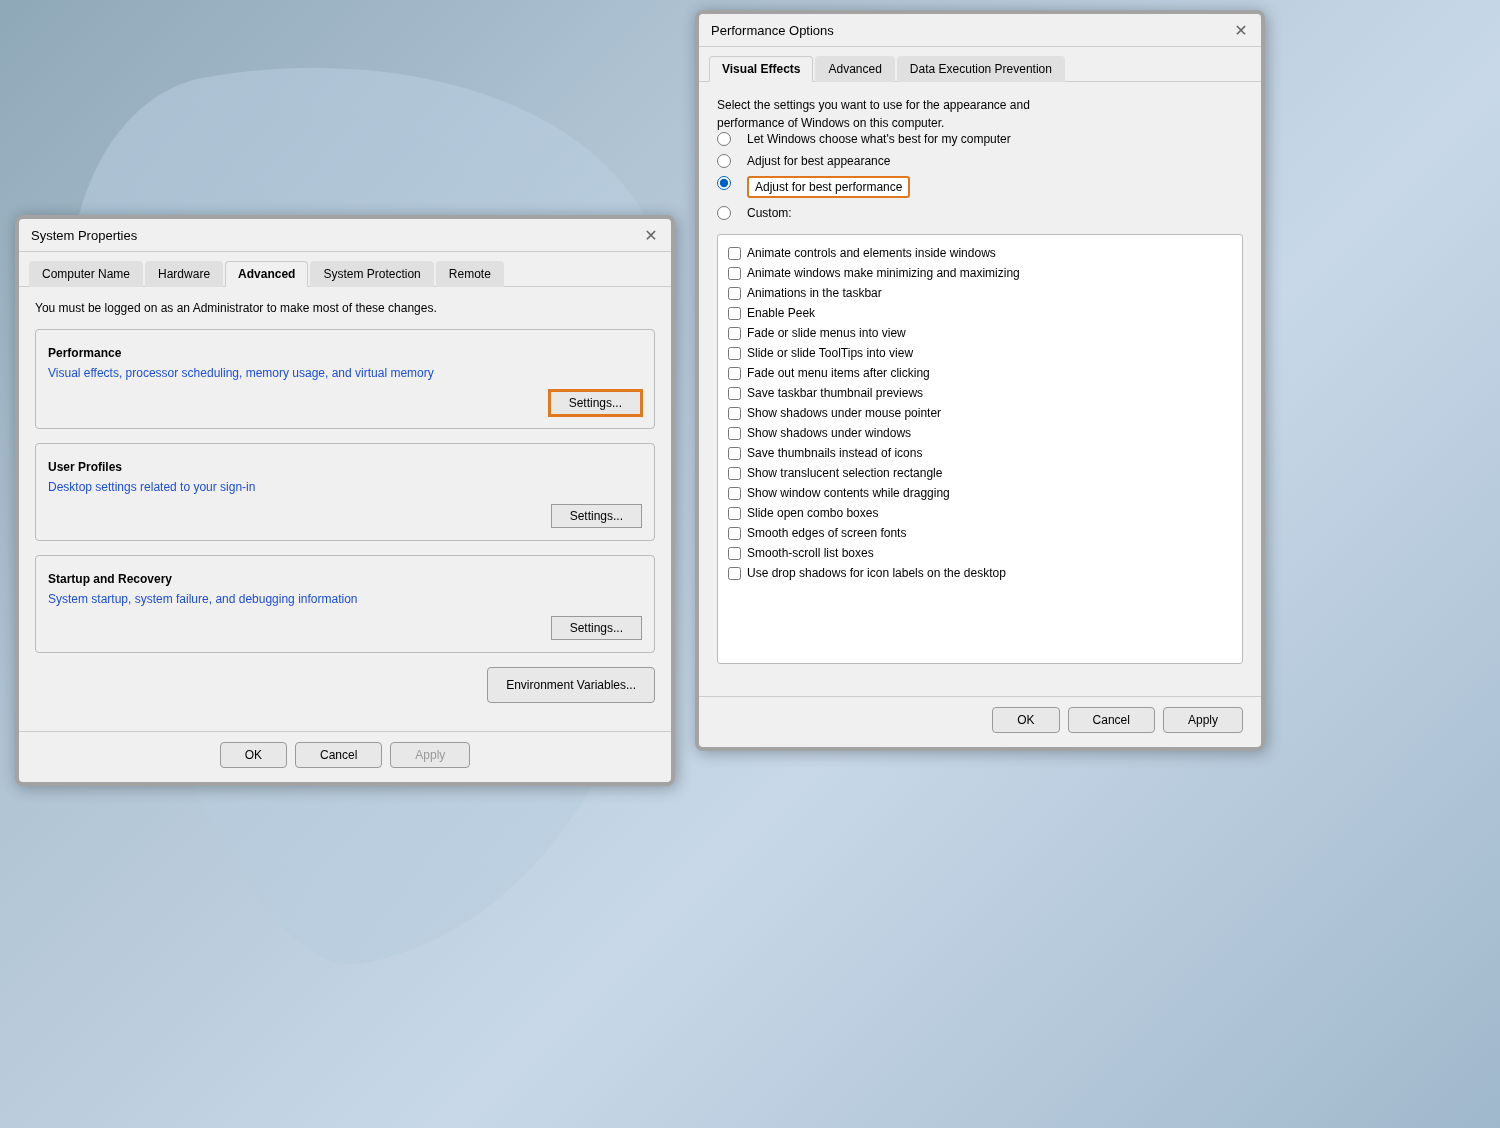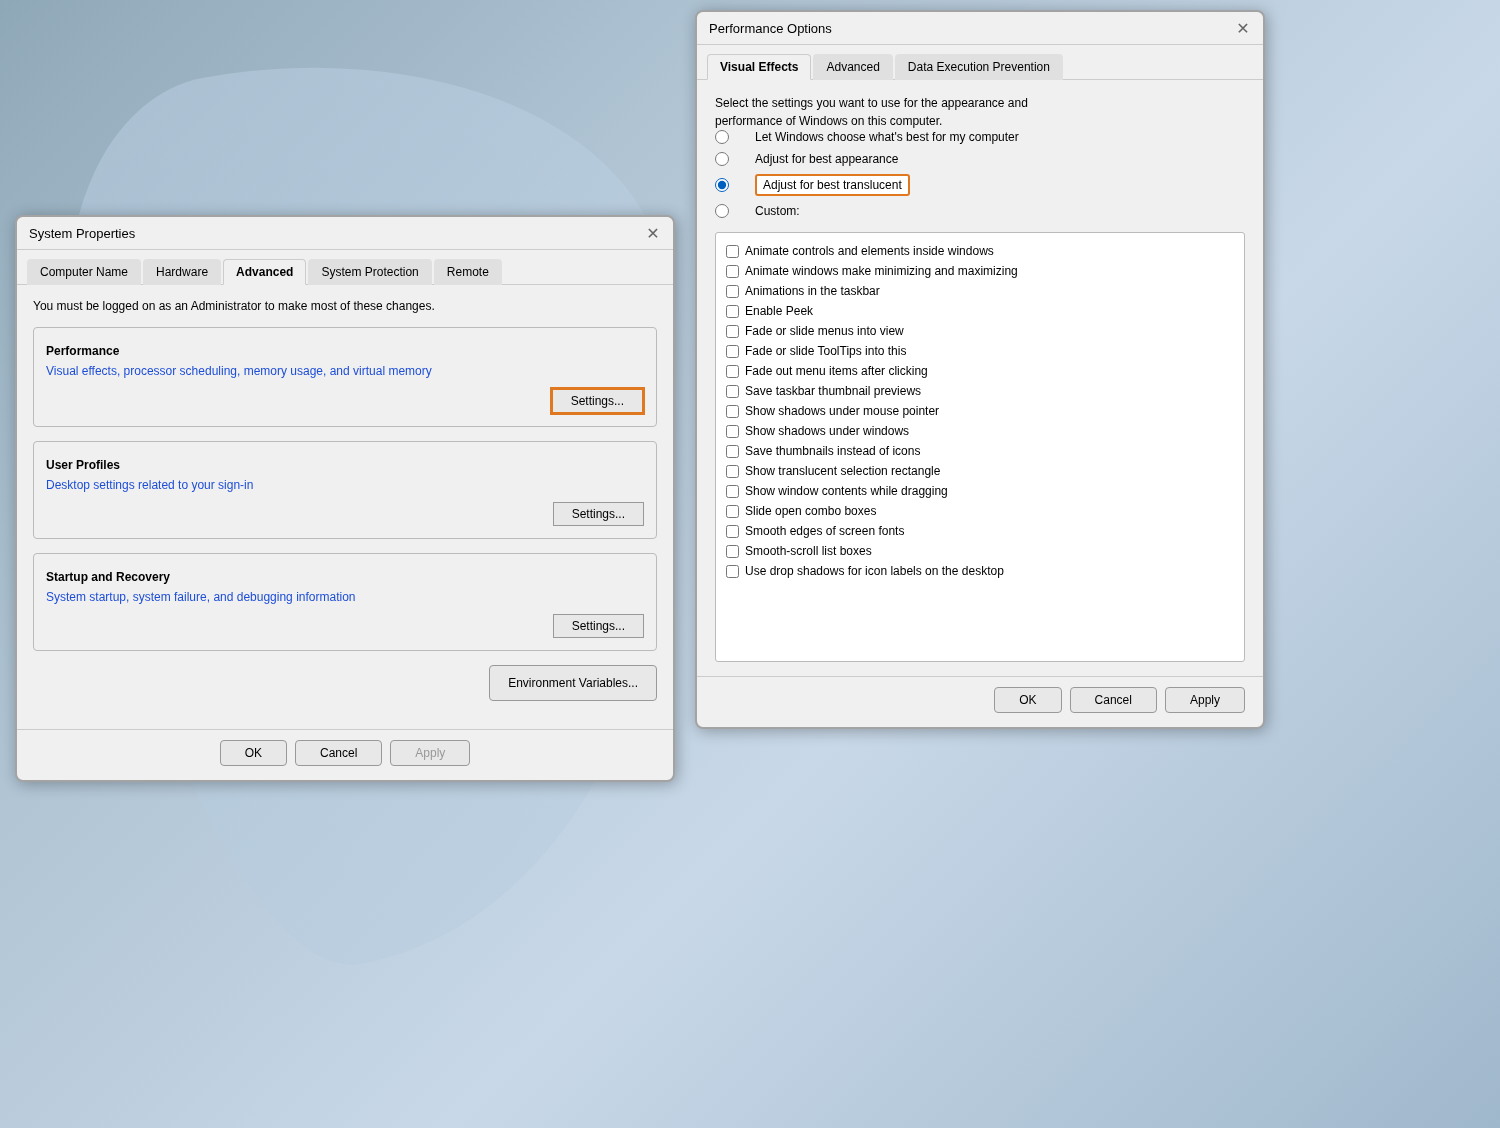--- a/index.html
+++ b/index.html
@@ -22,21 +22,21 @@
       height: 900px;
       background: linear-gradient(160deg, rgba(200,220,240,0.4) 0%, rgba(160,190,210,0.2) 100%);
       border-radius: 30% 70% 70% 30% / 30% 30% 70% 70%;
       transform: rotate(-10deg);
     }
 
     
     .window {
       position: absolute;
       background: #f0f0f0;
-      border: 2px solid #a3a3a3;
+      border: 4px solid #a3a3a3;
       border-radius: 8px;
       box-shadow: 2px 2px 15px rgba(0,0,0,0.3);
     }
     .window-titlebar {
       display: flex;
       align-items: center;
       justify-content: space-between;
       padding: 8px 12px;
       background: #f0f0f0;
       border-bottom: 1px solid #ccc;
@@ -175,22 +175,22 @@
     .perf-desc {
       font-size: 12px;
       color: #000;
       line-height: 1.5;
     }
     .radio-group {
       margin-bottom: 14px;
     }
     .radio-item {
       display: flex;
-      align-items: center;
-      gap: 26px;
+      align-items: flex-start;
+      gap: 16px;
       margin-bottom: 8px;
       font-size: 12px;
     }
     .radio-item input[type="radio"] {
       width: 14px;
       height: 14px;
       accent-color: #0060c0;
     }
     .radio-selected {
       background: #fff;
@@ -198,21 +198,21 @@
       border-radius: 3px;
       padding: 2px 6px;
     }
     .checkbox-list {
       border: 1px solid #bbb;
       border-radius: 3px;
       padding: 8px;
       background: #fff;
       height: 430px;
       overflow-y: auto;
-      margin-bottom: 0;
+      margin-bottom: 18px;
     }
     .checkbox-item {
       display: flex;
       align-items: center;
       gap: 6px;
       padding: 3px 2px;
       font-size: 12px;
     }
     .checkbox-item input[type="checkbox"] {
       width: 13px;
@@ -288,21 +288,21 @@
       <div class="radio-item">
         <input type="radio" name="ve" style="">
         <label>Let Windows choose what's best for my computer</label>
       </div>
       <div class="radio-item">
         <input type="radio" name="ve" style="">
         <label>Adjust for best appearance</label>
       </div>
       <div class="radio-item">
         <input type="radio" name="ve" checked="" style="">
-        <label class="radio-selected">Adjust for best translucent</label>
+        <label class="radio-selected">Adjust for best performance</label>
       </div>
       <div class="radio-item">
         <input type="radio" name="ve" style="">
         <label>Custom:</label>
       </div>
     </div>
 
     <div class="checkbox-list" id="checkbox-list">
 
     <div class="checkbox-item">
@@ -320,21 +320,21 @@
         <div class="checkbox-item">
           <input type="checkbox" style="">
           <label>Enable Peek</label>
         </div>
         <div class="checkbox-item">
           <input type="checkbox" style="">
           <label>Fade or slide menus into view</label>
         </div>
         <div class="checkbox-item">
           <input type="checkbox" style="">
-          <label>Fade or slide ToolTips into this</label>
+          <label>Slide or slide ToolTips into view</label>
         </div>
         <div class="checkbox-item">
           <input type="checkbox" style="">
           <label>Fade out menu items after clicking</label>
         </div>
         <div class="checkbox-item">
           <input type="checkbox" style="">
           <label>Save taskbar thumbnail previews</label>
         </div>
         <div class="checkbox-item">

